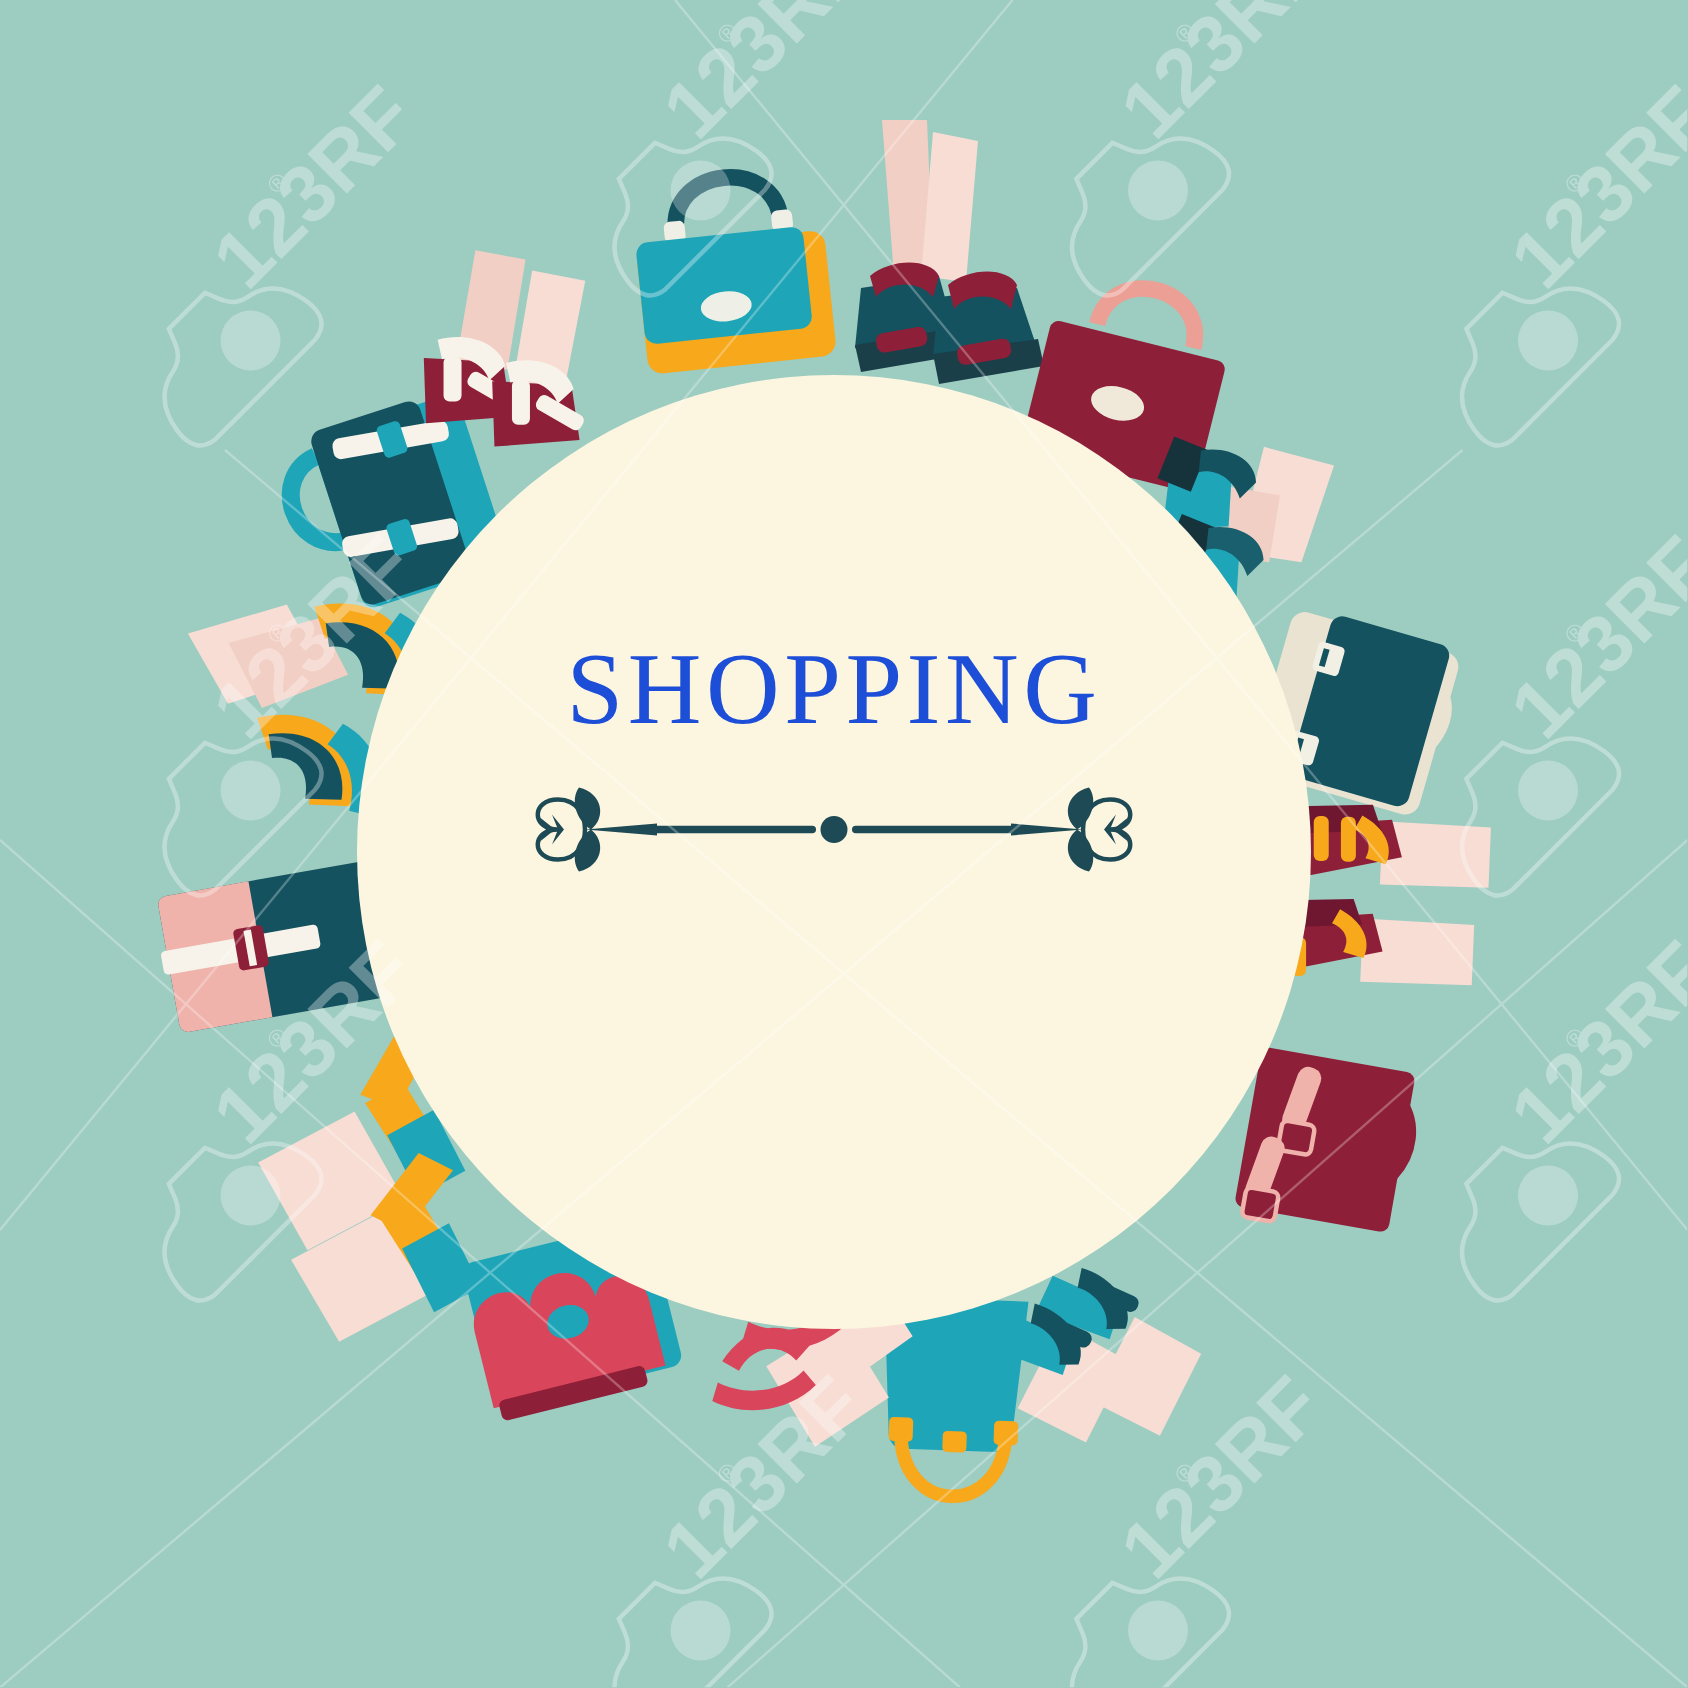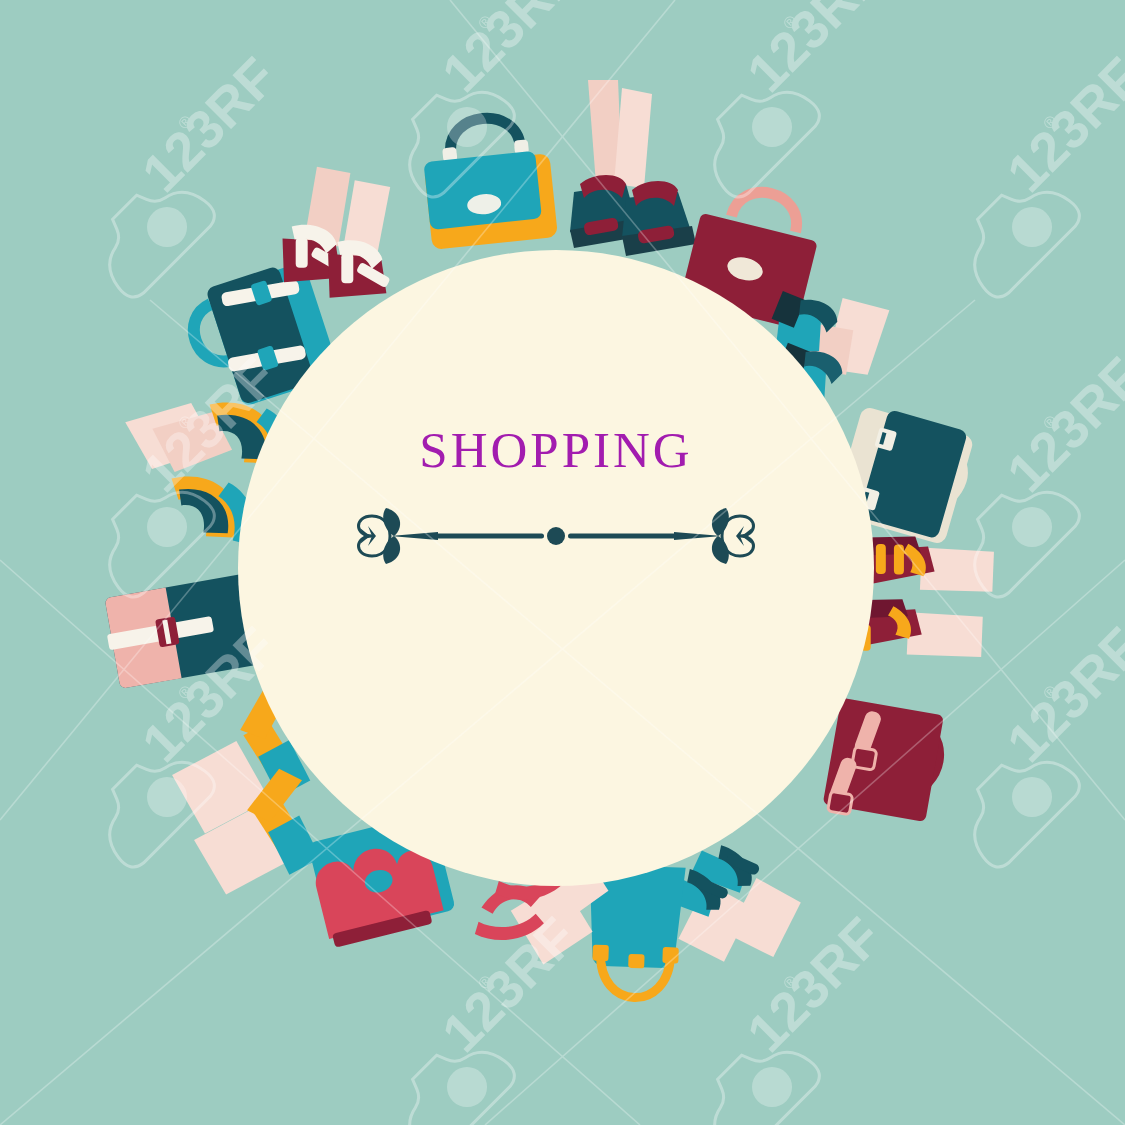--- a/index.html
+++ b/index.html
@@ -17,21 +17,21 @@
     position:absolute;left:238px;top:250px;width:636px;height:636px;
     border-radius:50%;background:#fcf6e1;
   }
   #titleblock{
     position:absolute;left:238px;top:250px;width:636px;height:636px;
     display:flex;flex-direction:column;align-items:center;justify-content:flex-start;
     padding-top:175px;box-sizing:border-box;pointer-events:none;
   }
   #title{
     font-family:"Liberation Serif", serif;
-    font-size:51px;line-height:1;letter-spacing:3px;color:#a21caf;
+    font-size:68px;line-height:1;letter-spacing:3px;color:#1d4ed8;
     font-weight:400;white-space:nowrap;
   }
   #divider{margin-top:22px;width:420px;height:76px;}
 
   
   .wm{
     position:absolute;opacity:.33;color:#ffffff;
     font-family:"Liberation Sans", sans-serif;
     pointer-events:none;user-select:none;
   }

